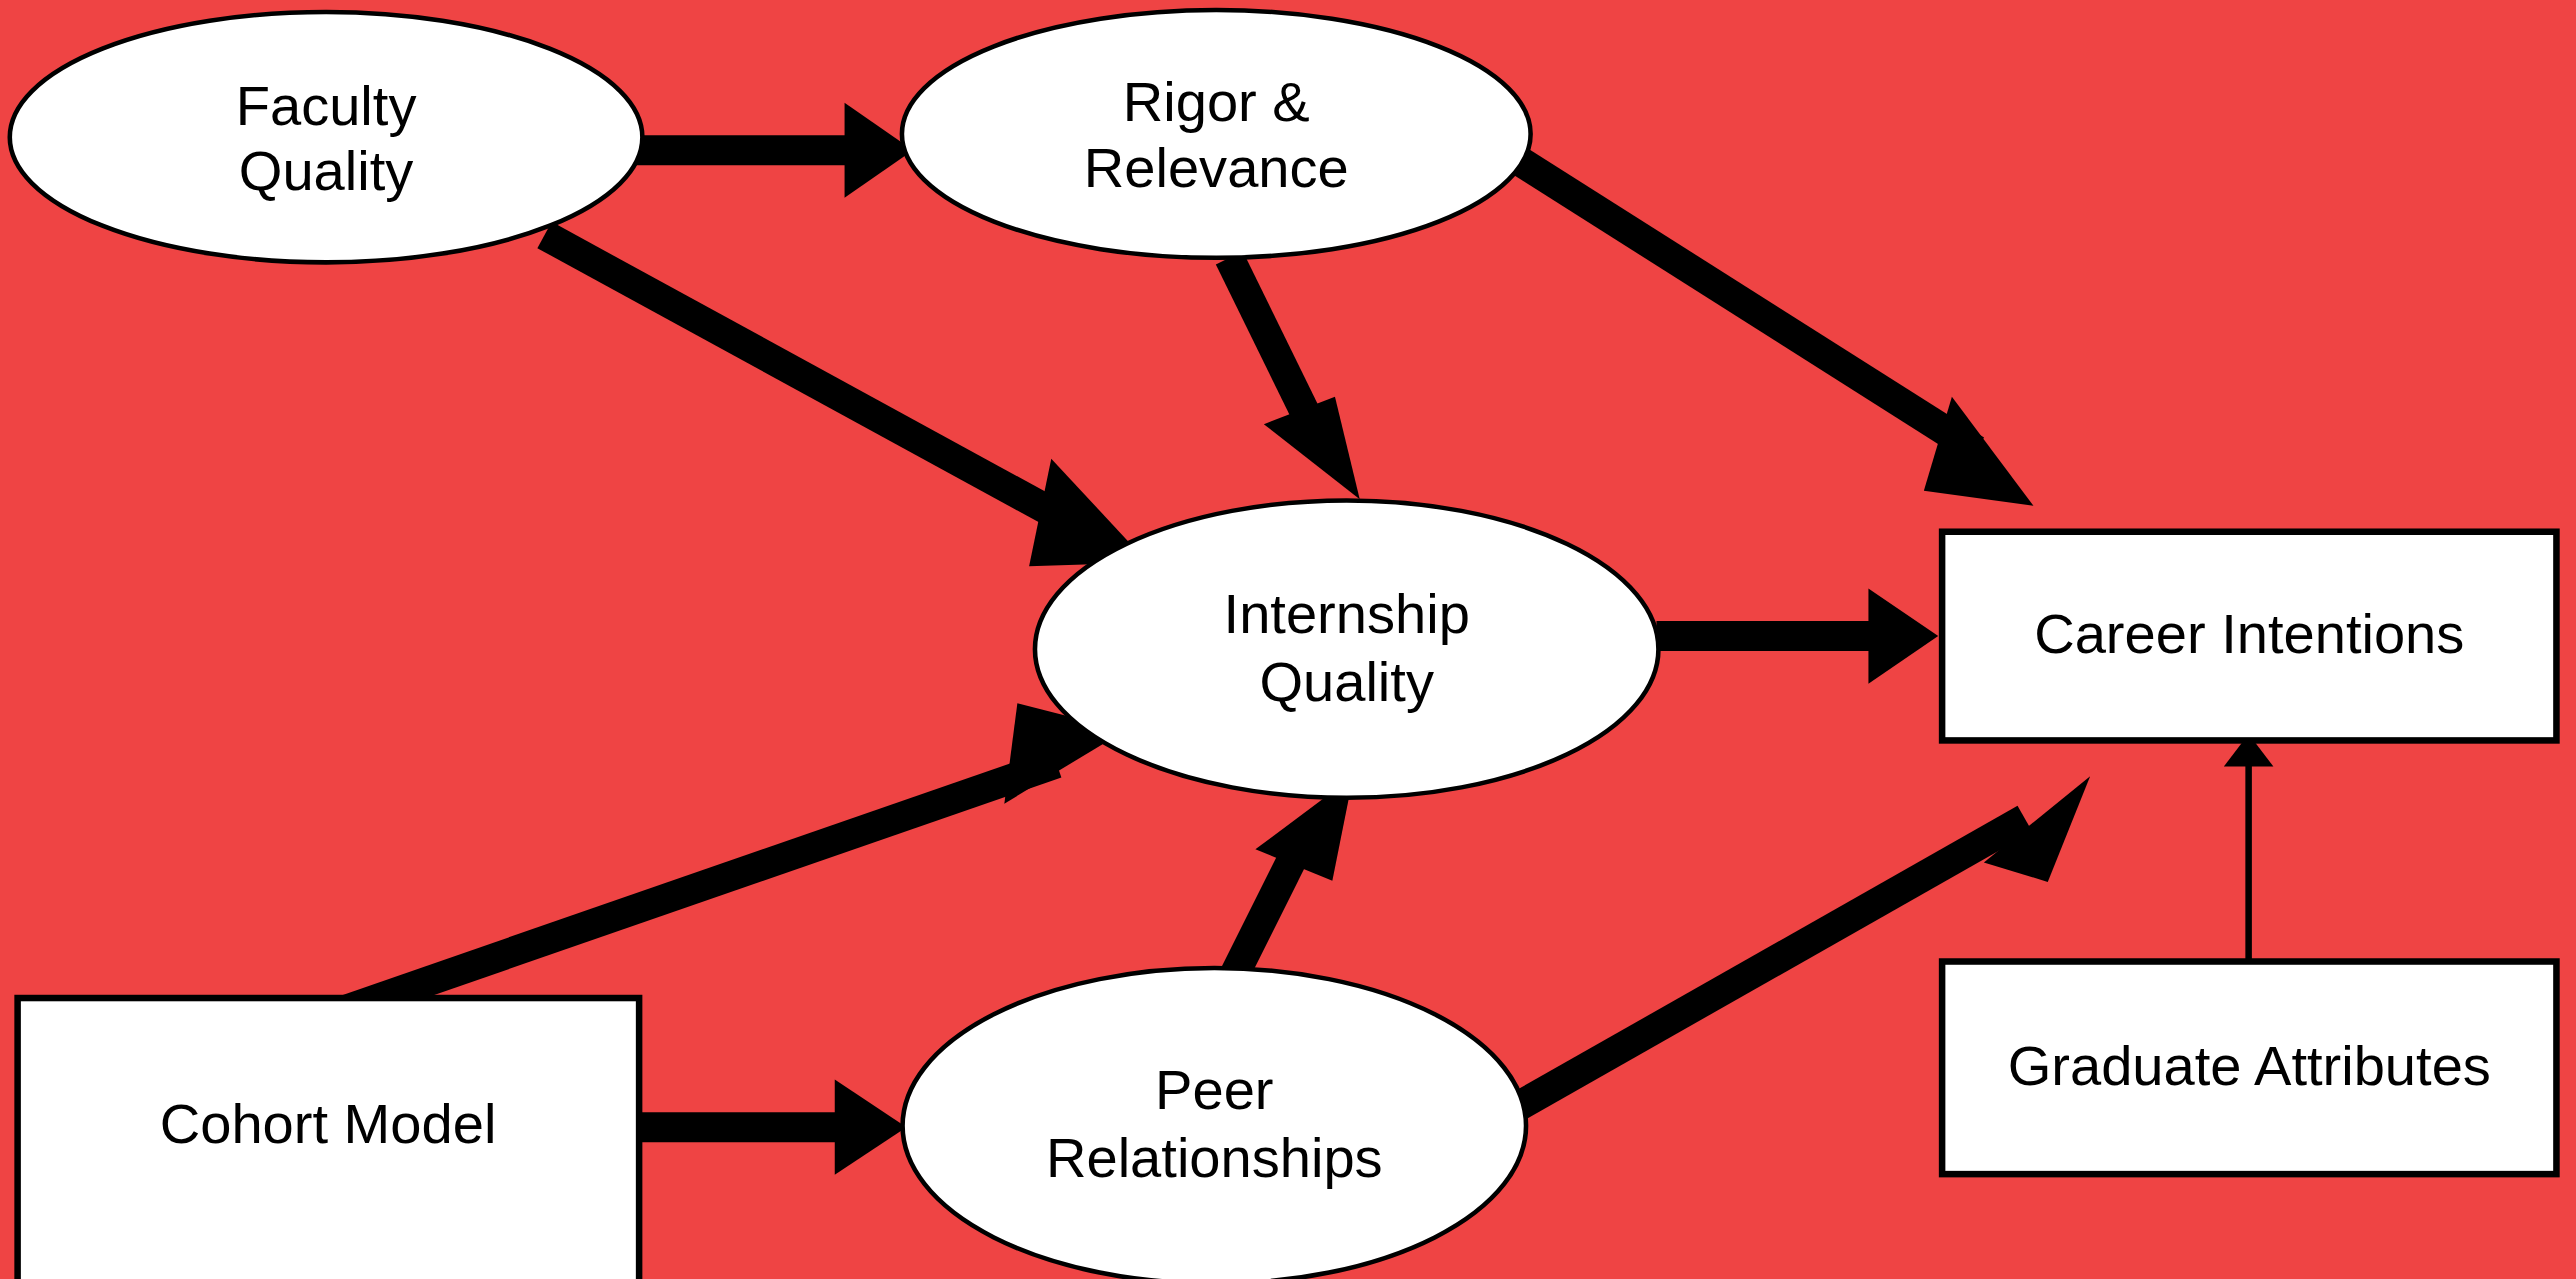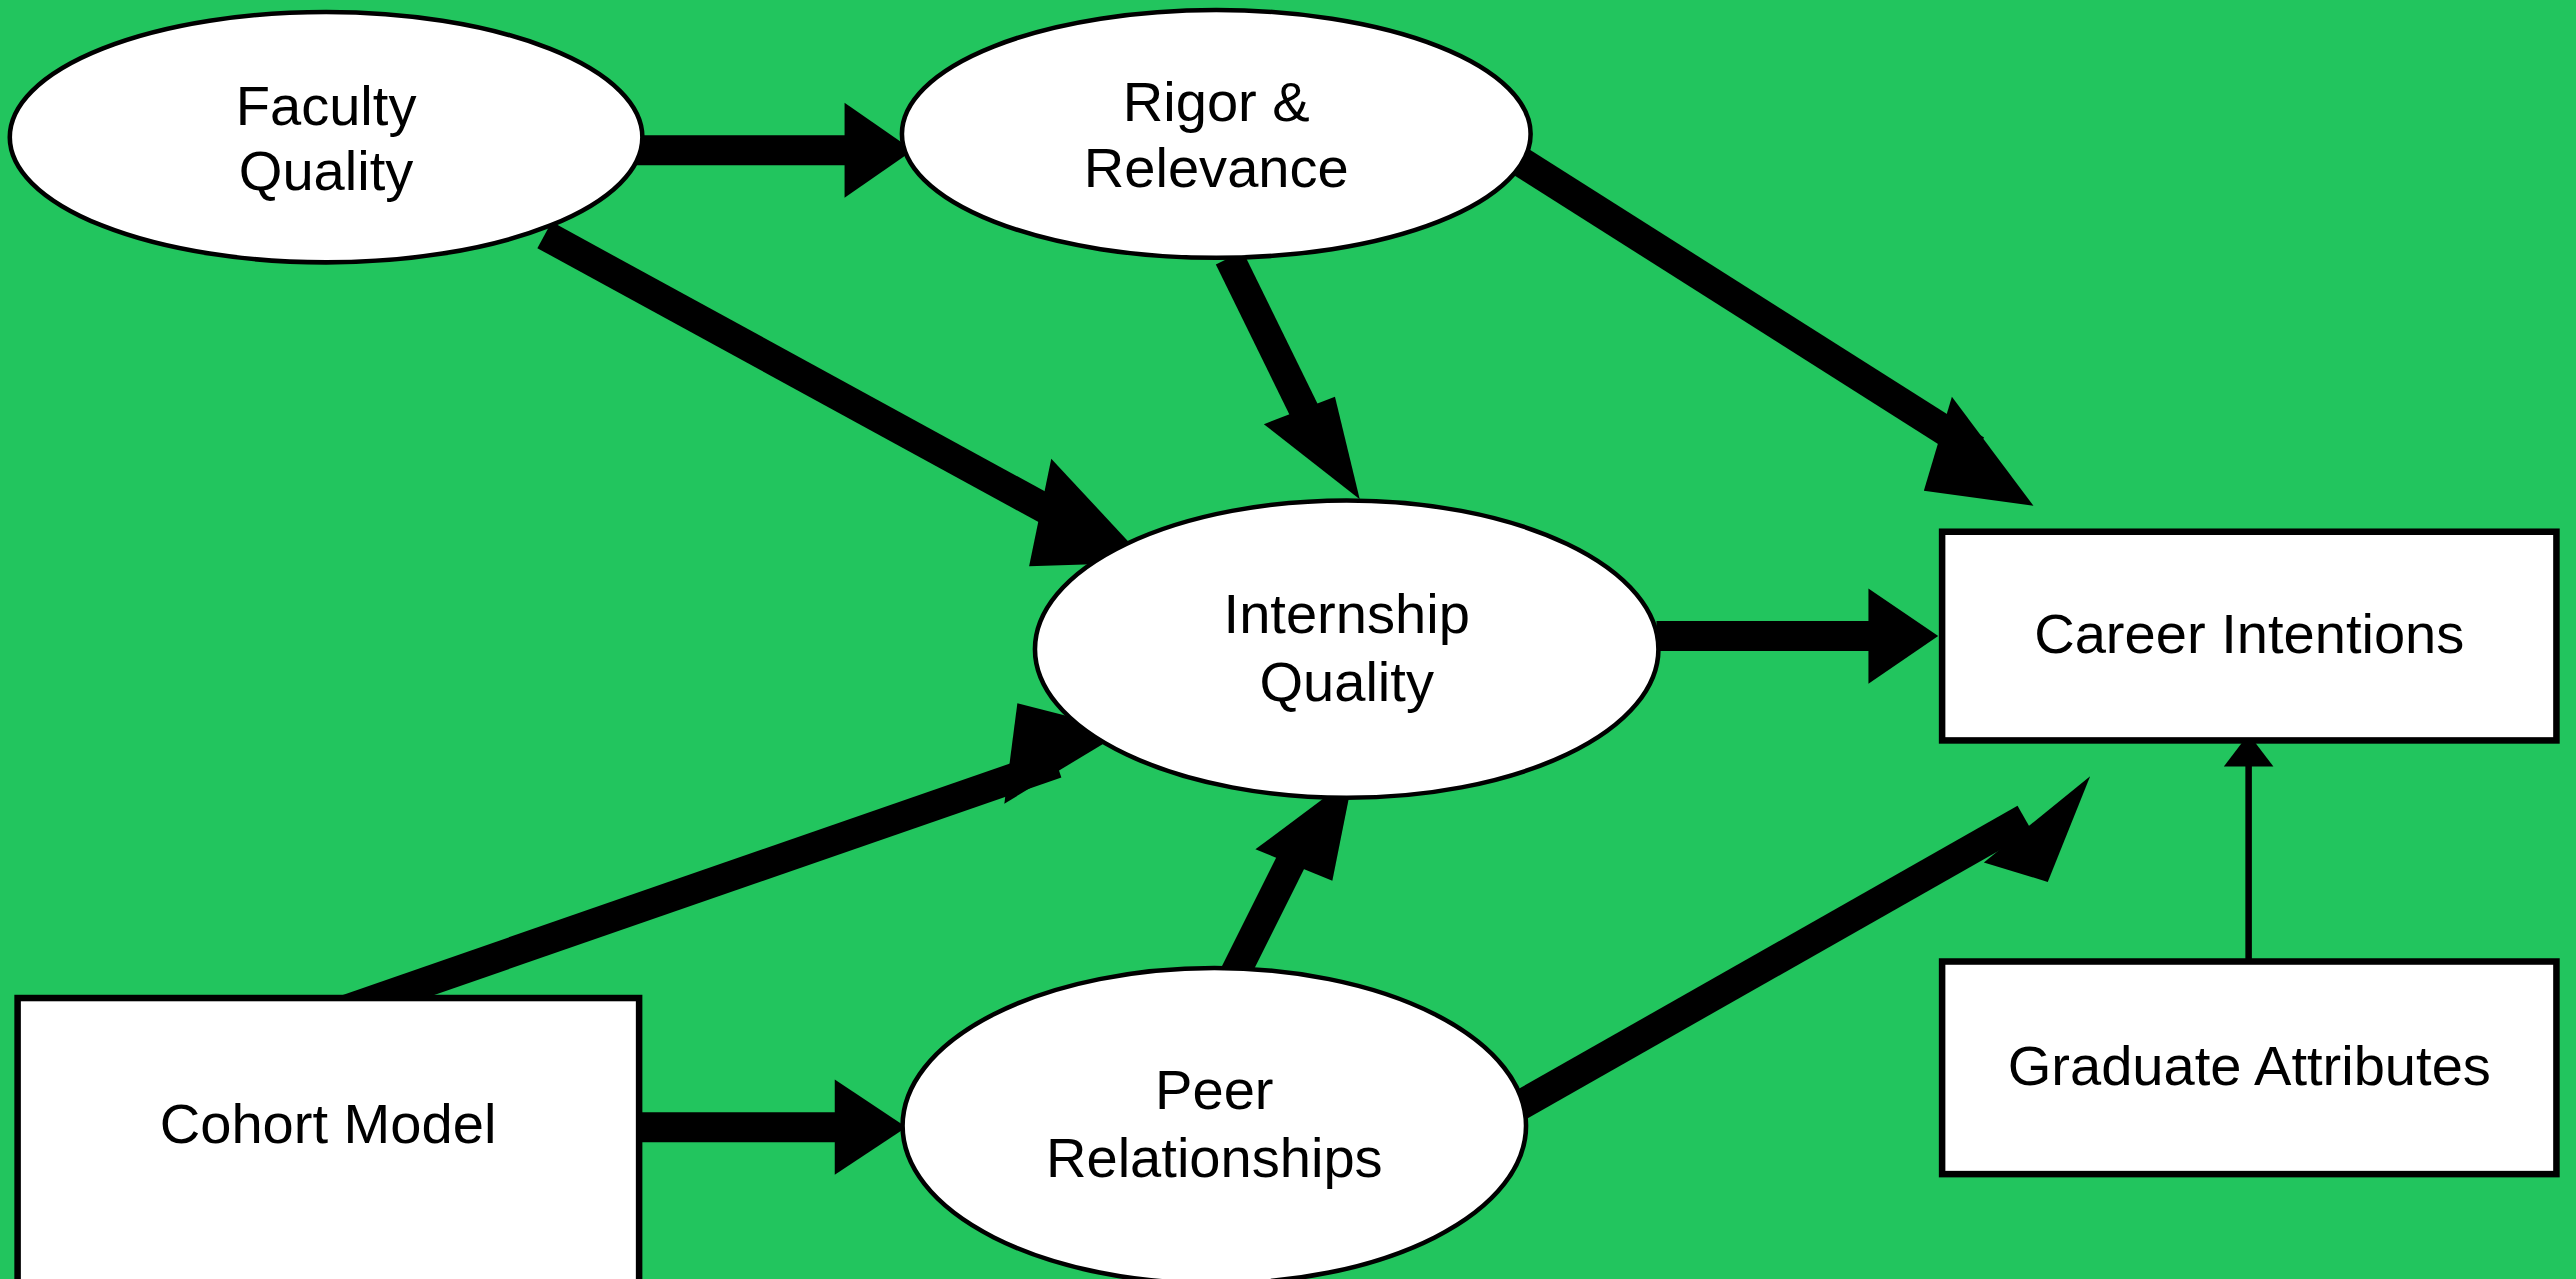--- a/index.html
+++ b/index.html
@@ -4,21 +4,21 @@
 <style>
   html, body {
     margin: 0;
     padding: 0;
     background: #ffffff;
   }
   #stage {
     position: relative;
     width: 2576px;
     height: 1280px;
-    background: #22c55e;
+    background: #ef4444;
     overflow: hidden;
     font-family: "Liberation Sans", sans-serif;
   }
   svg.diagram {
     position: absolute;
     left: 0;
     top: 0;
     width: 2576px;
     height: 1280px;
     display: block;

